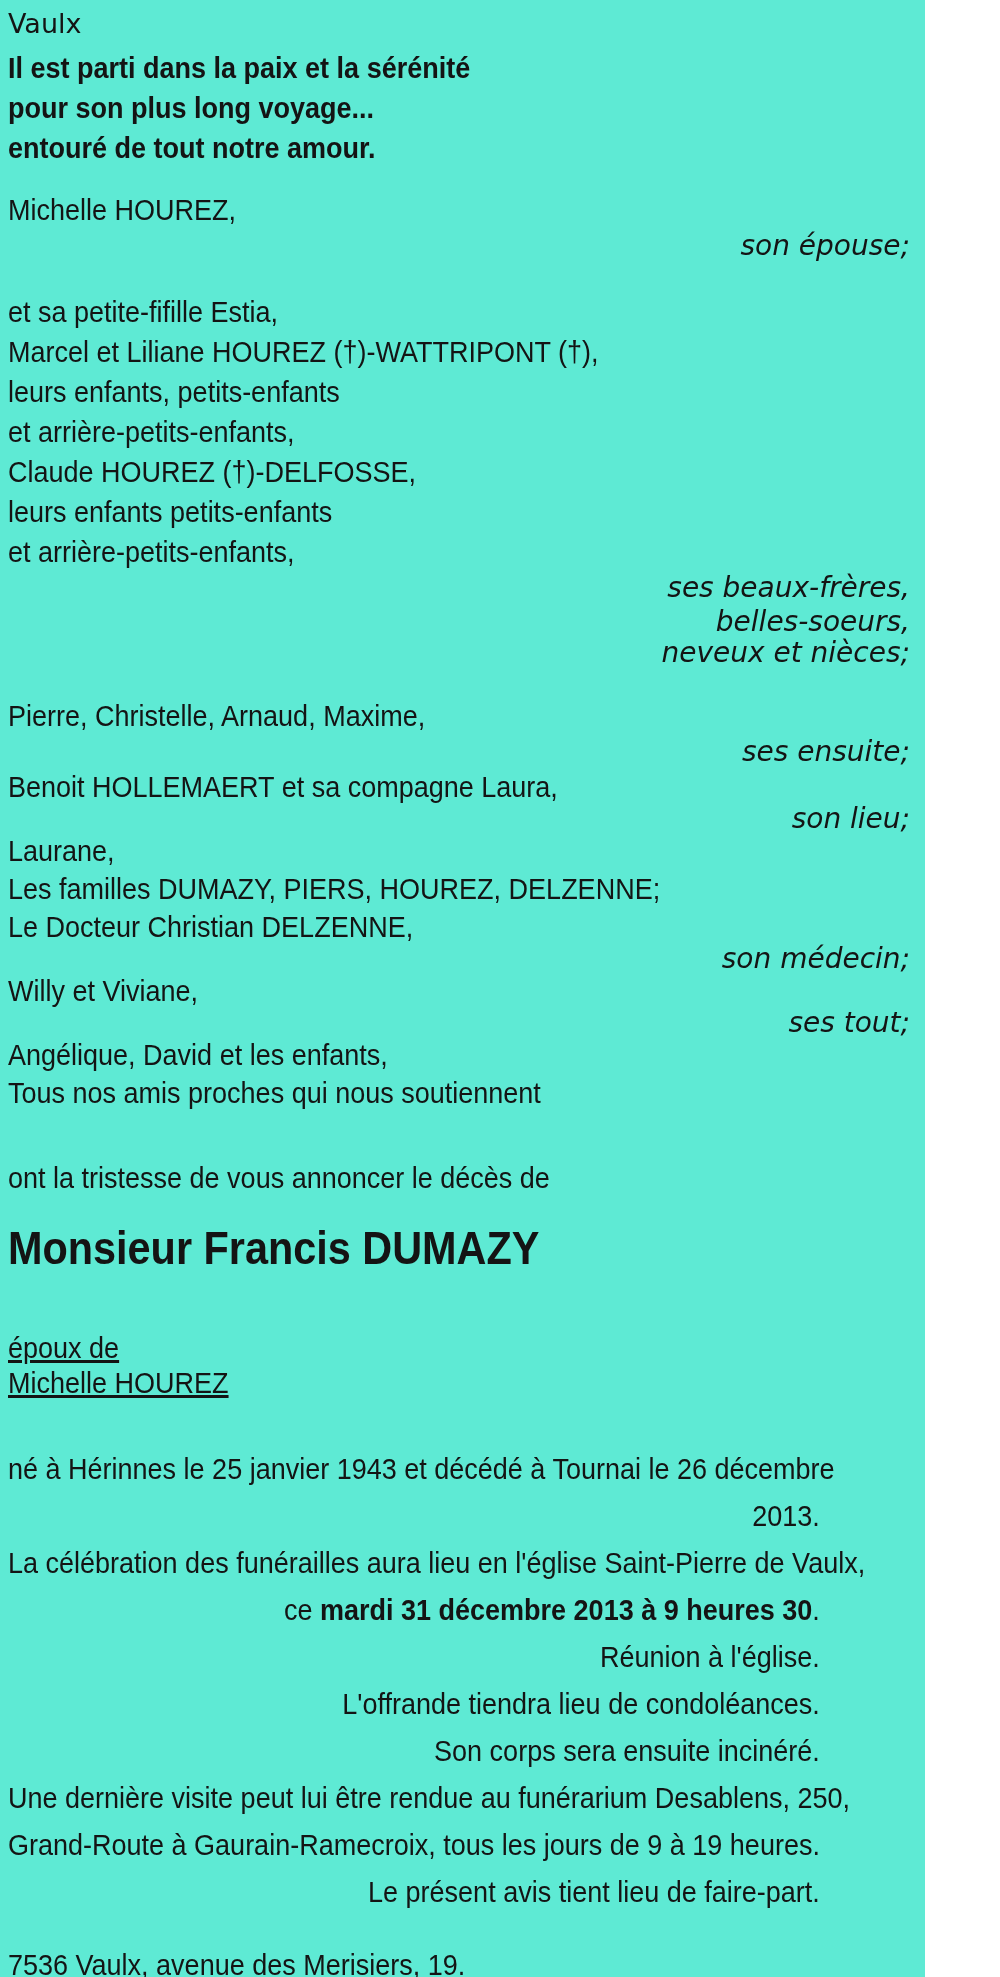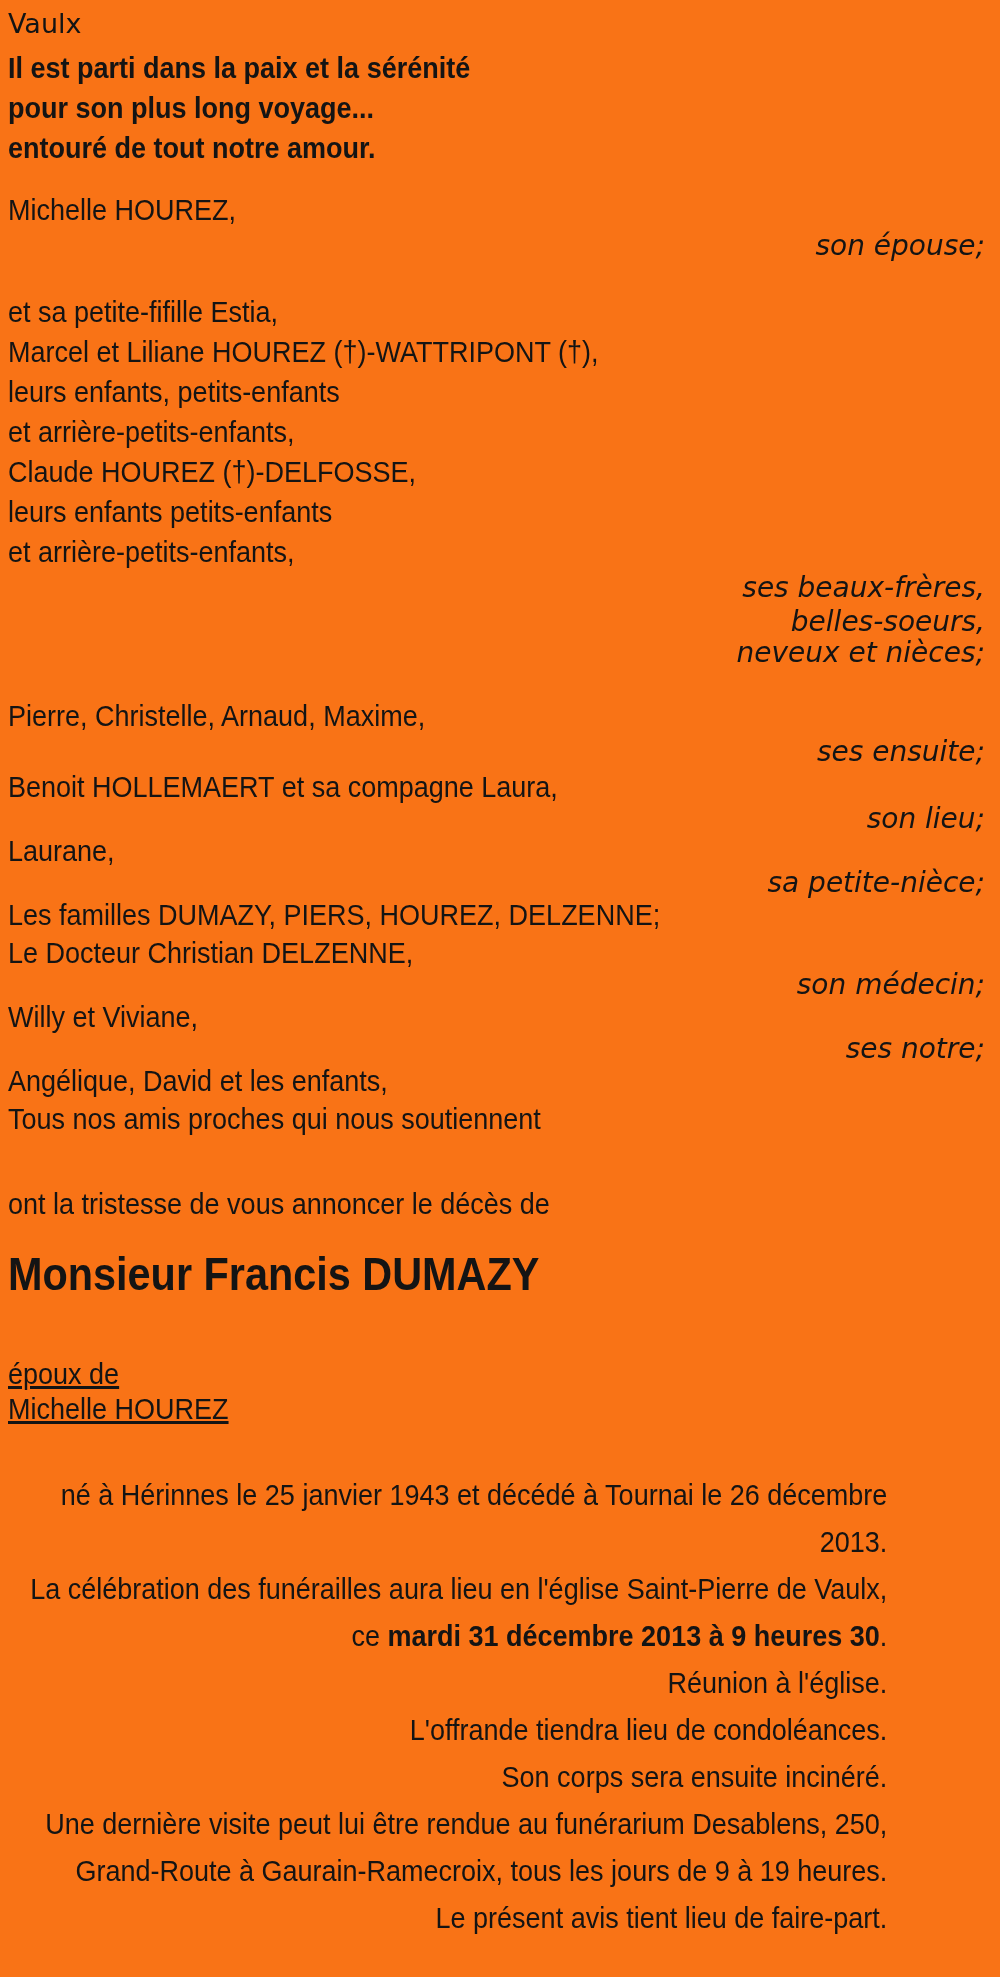--- a/index.html
+++ b/index.html
@@ -1,21 +1,21 @@
 <!DOCTYPE html>
 <html><head>
 <meta charset="utf-8">
 <style>
   * { margin: 0; padding: 0; box-sizing: border-box; }
   html, body { background: #ffffff; }
   .page {
-    width: 1000px;
+    width: 925px;
     height: 1977px;
     padding: 8px 15px 0 8px;
-    background: #f97316;
+    background: #5eead4;
     color: #141414;
     font-family: "Liberation Sans", sans-serif;
     overflow: hidden;
   }
   
   .cond {
     transform: scaleX(0.9);
     transform-origin: left top;
     white-space: nowrap;
   }
@@ -87,32 +87,31 @@
       <div class="label">ses ensuite;</div>
     </div>
 
     <div class="group m0 tight">
       <div class="name cond">Benoit HOLLEMAERT et sa compagne Laura,</div>
       <div class="label">son lieu;</div>
     </div>
 
     <div class="group m0 tight">
       <div class="name cond">Laurane,</div>
-      <div class="label">sa petite-nièce;</div>
     </div>
 
     <div class="group m0 tight">
       <div class="name cond">Les familles DUMAZY, PIERS, HOUREZ, DELZENNE;</div>
       <div class="name cond">Le Docteur Christian DELZENNE,</div>
       <div class="label">son médecin;</div>
     </div>
 
     <div class="group m0 tight">
       <div class="name cond">Willy et Viviane,</div>
-      <div class="label">ses notre;</div>
+      <div class="label">ses tout;</div>
     </div>
 
     <div class="group m0 tight">
       <div class="name cond">Angélique, David et les enfants,</div>
       <div class="name cond">Tous nos amis proches qui nous soutiennent</div>
     </div>
 
   </div>
 
   <div class="announce cond">ont la tristesse de vous annoncer le décès de</div>

